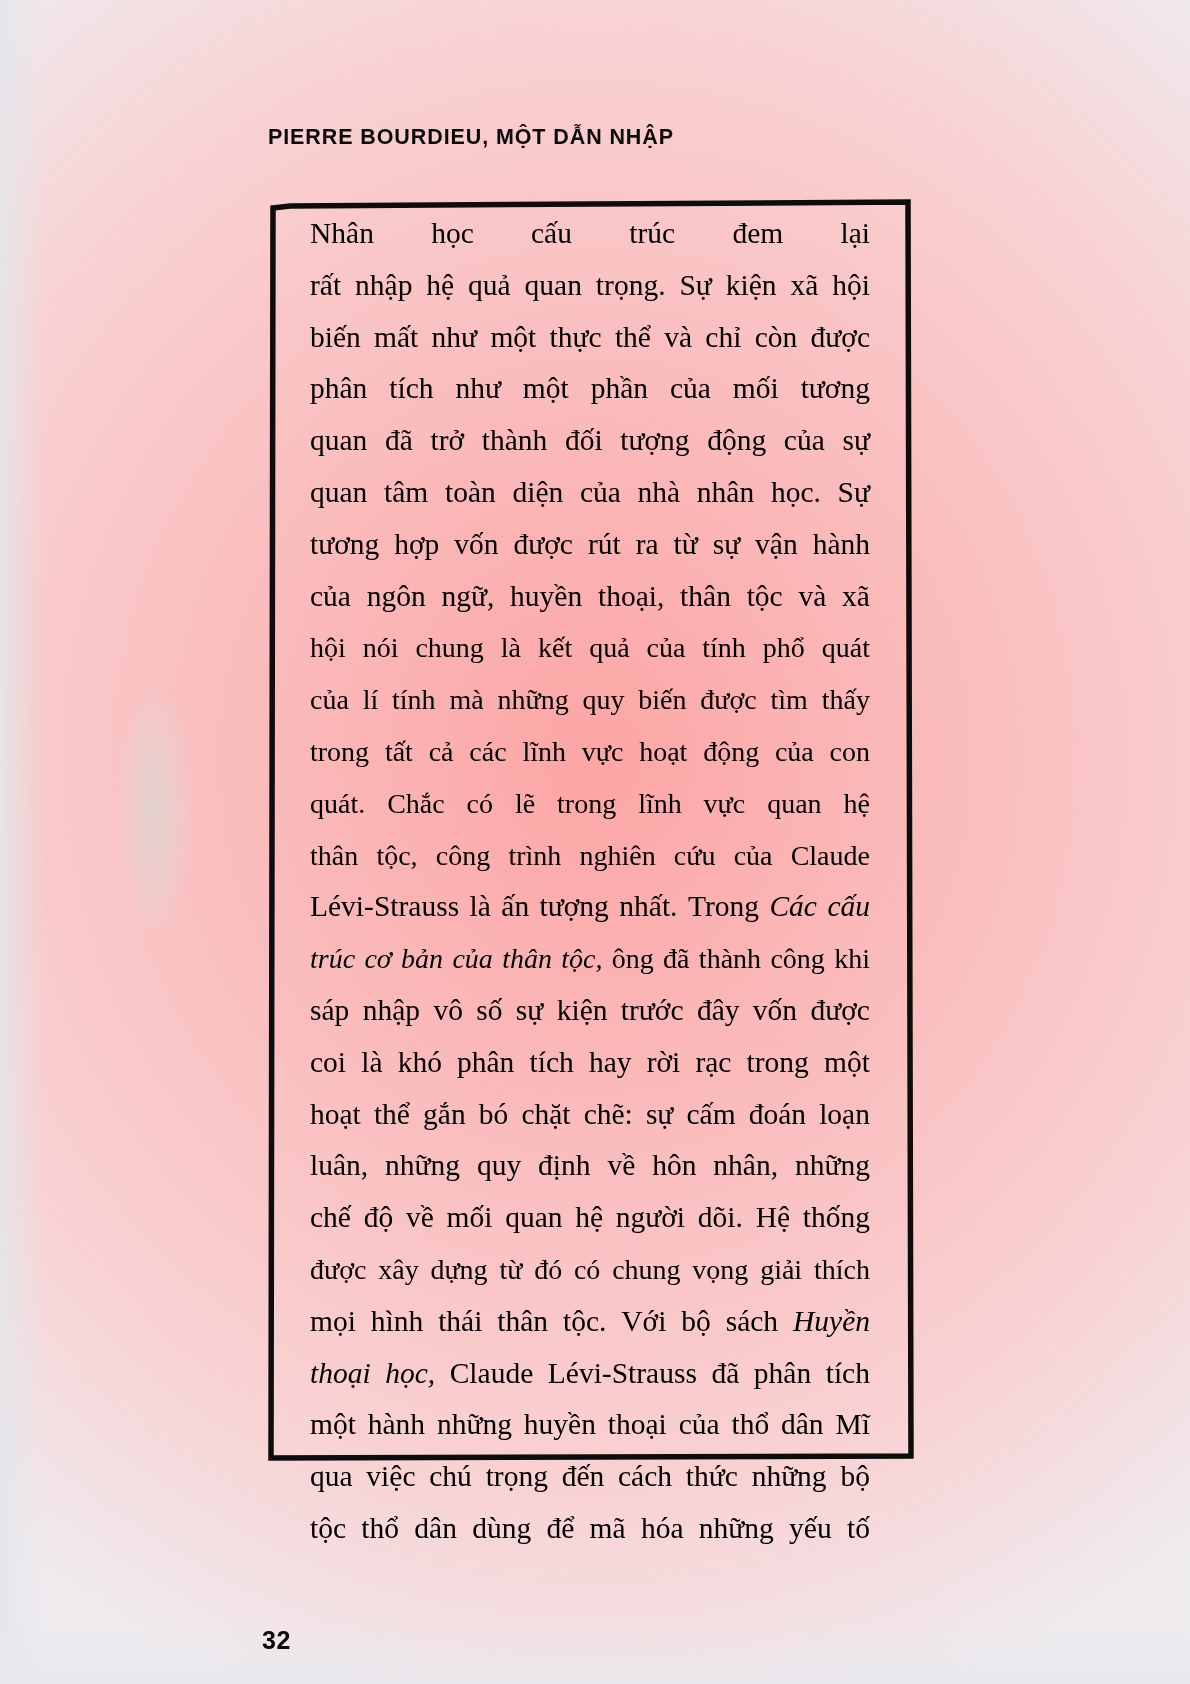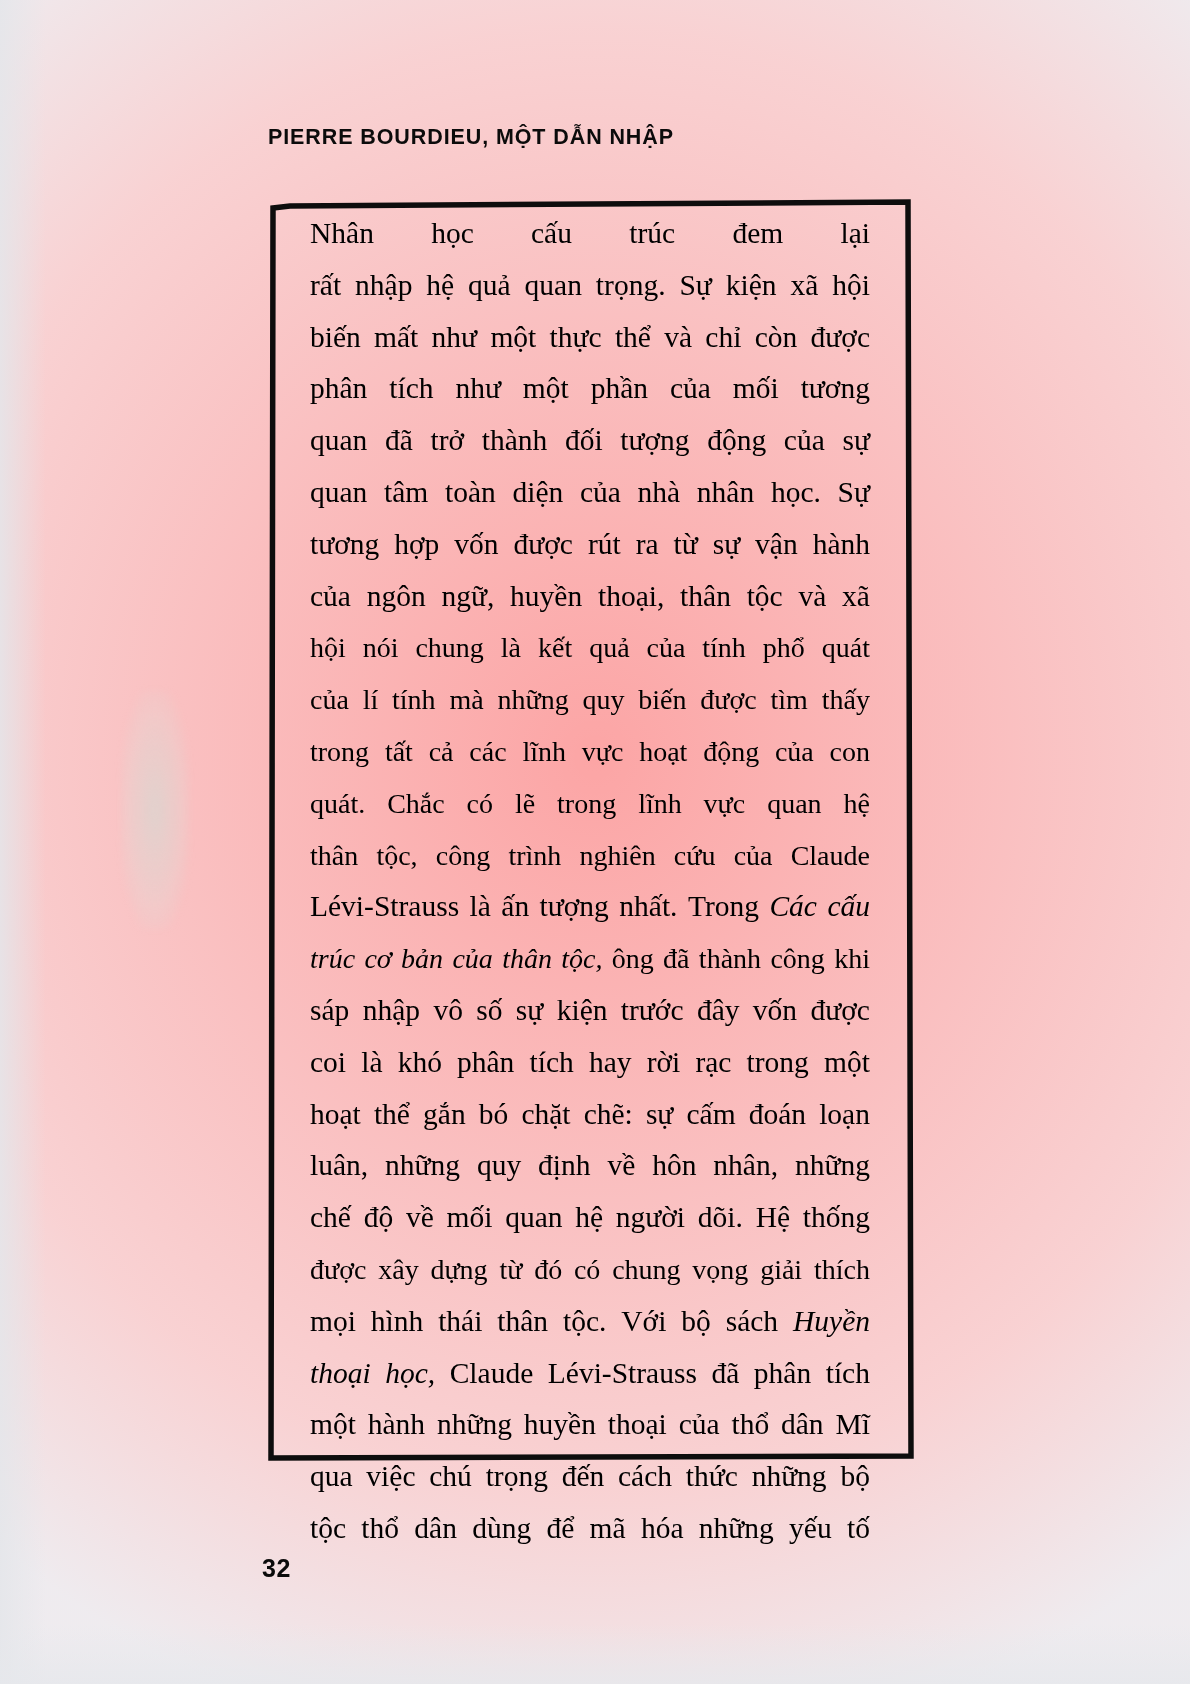--- a/index.html
+++ b/index.html
@@ -102,21 +102,21 @@
   .jline.narrow { font-size: 28px; }
   .jline .w { display: inline-block; }
   .jline em, .jline .it {
     font-style: italic;
   }
 
   
   .folio {
     position: absolute;
     left: 262px;
-    top: 1554px;
+    top: 1626px;
     font-family: "Liberation Sans", "DejaVu Sans", sans-serif;
     font-size: 25px;
     font-weight: 700;
     color: #0b0b0b;
     letter-spacing: 0.5px;
   }
 </style>
 </head>
 <body>
 

